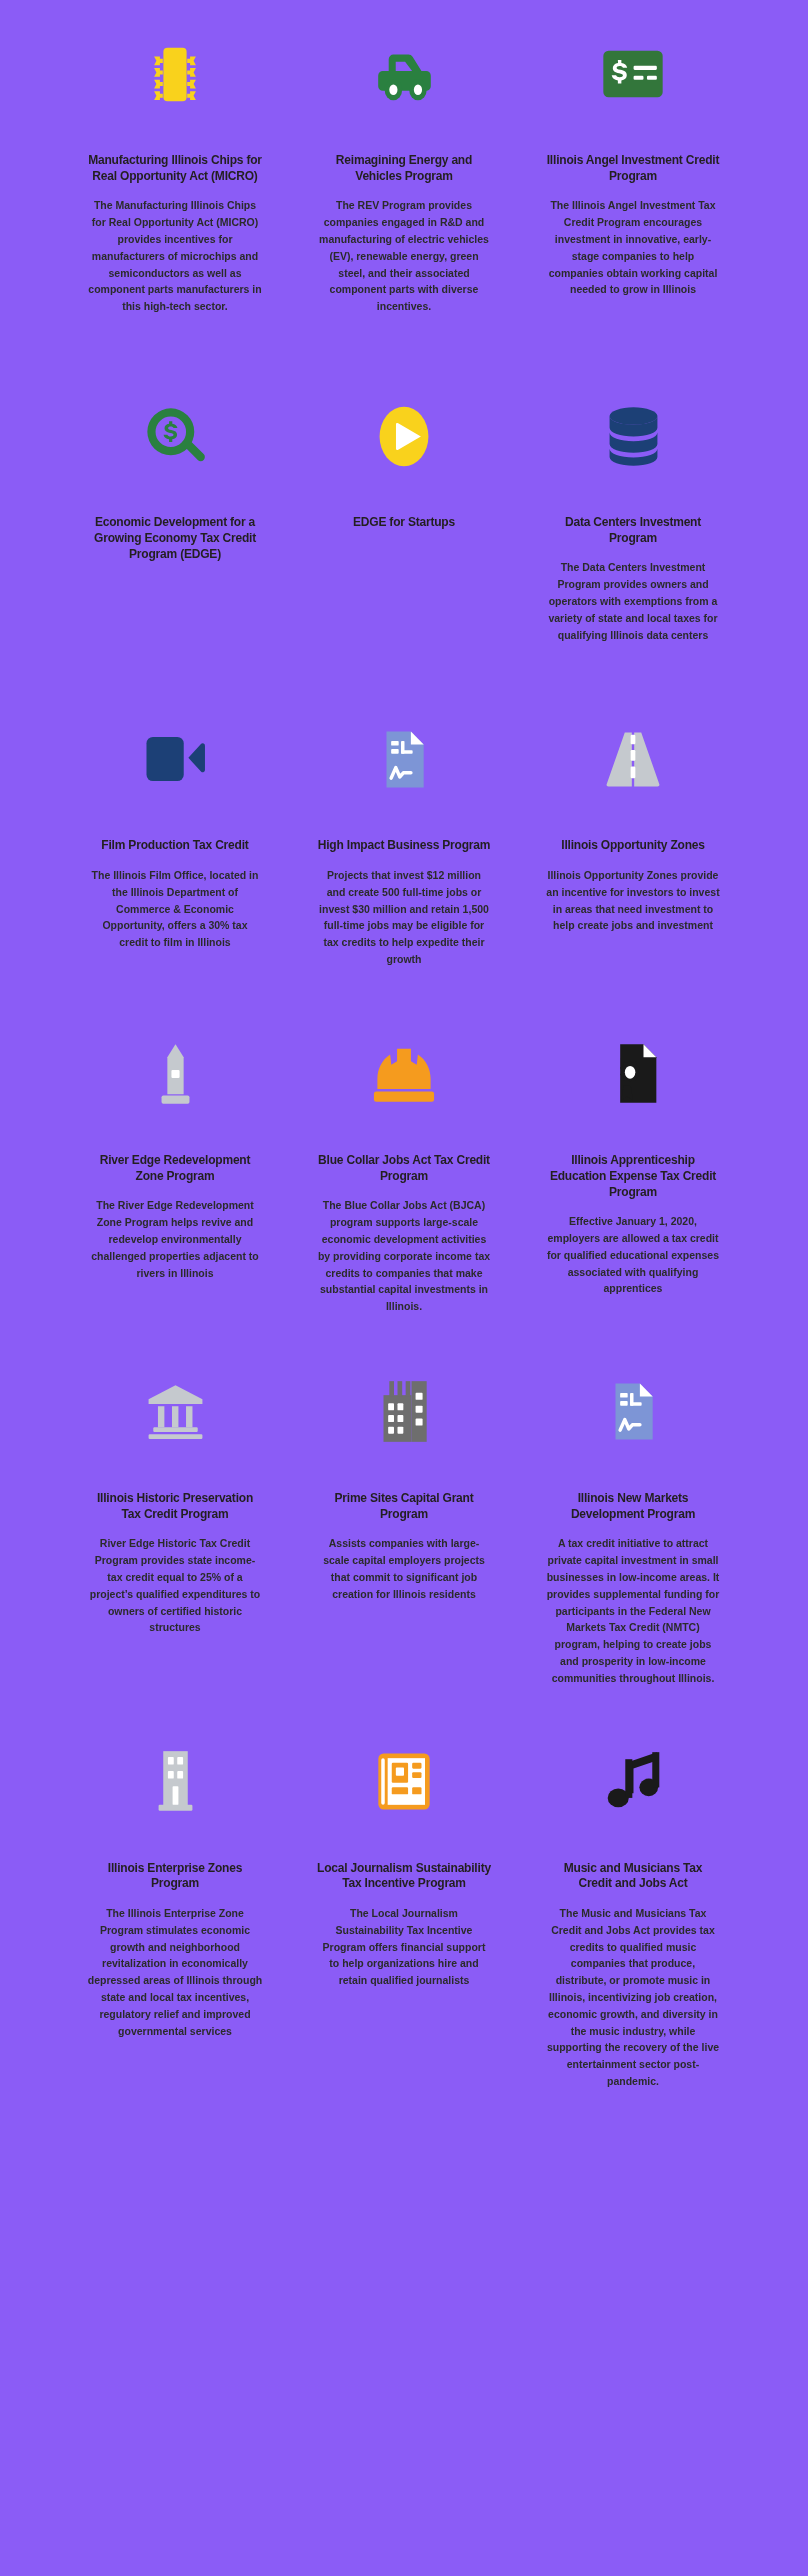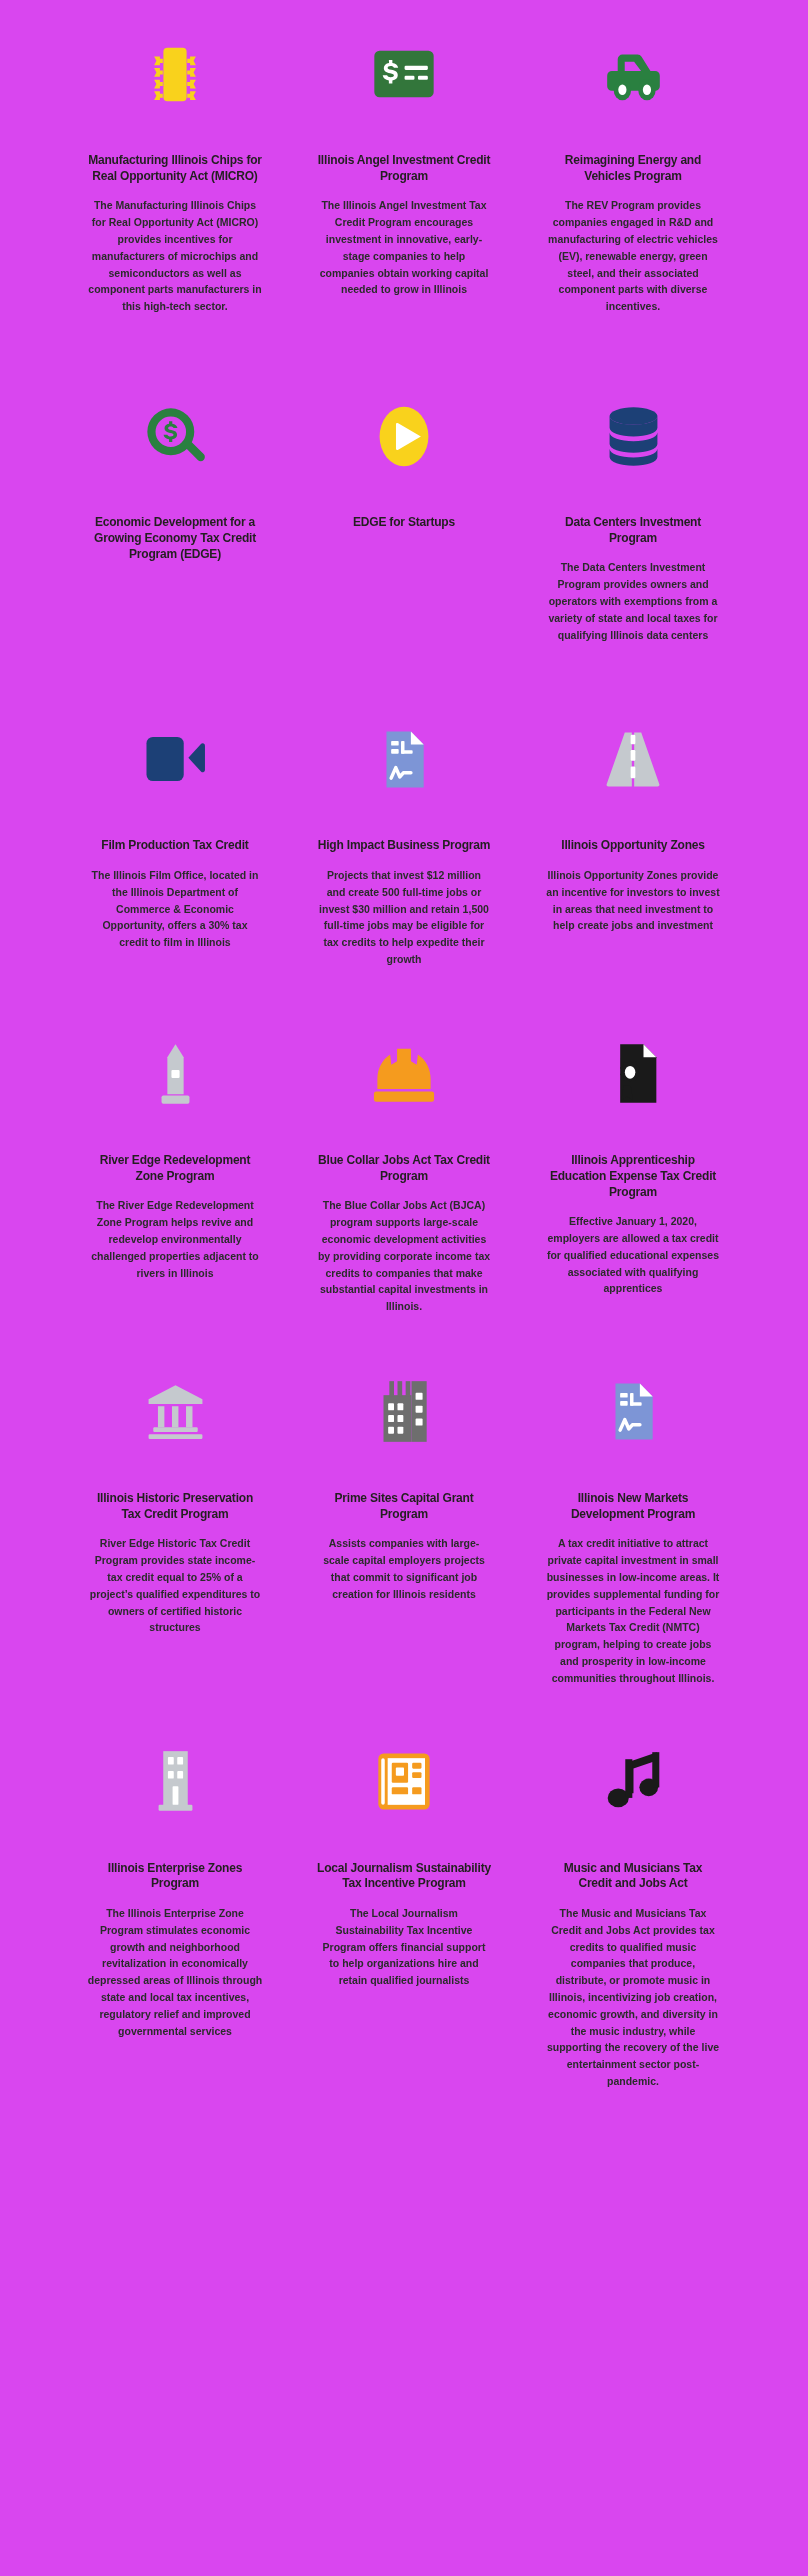--- a/index.html
+++ b/index.html
@@ -14,21 +14,21 @@
     height: 2576px;
     font-family: "Liberation Sans", sans-serif;
     color: #231f20;
     overflow: hidden;
   }
 
   .page {
     width: 808px;
     height: 2576px;
     position: relative;
-    background: #d946ef;
+    background: #8b5cf6;
     padding: 0;
   }
 
   .grid {
     display: grid;
     grid-template-columns: repeat(3, 1fr);
     width: 687px;
     margin: 0 auto;
     padding-top: 22px;
   }
@@ -106,49 +106,49 @@
             <path d="M84 85 h-10 v4 h-5 v7 h5 v4 h10 l-4-7.5z"></path>
           </g>
         </svg>
       </div>
       <div class="card-title">Manufacturing Illinois Chips for Real Opportunity Act (MICRO)</div>
       <div class="card-body">The Manufacturing Illinois Chips for Real Opportunity Act (MICRO) provides incentives for manufacturers of microchips and semiconductors as well as component parts manufacturers in this high-tech sector.</div>
     </div>
 
     <div class="card">
       <div class="icon-wrap">
-        <svg width="64" height="54" viewBox="0 0 110 92" aria-hidden="true">
-          <rect x="4" y="6" width="102" height="80" rx="9" fill="#33763B"></rect>
-          <g fill="#ffffff">
-            <path d="M29 22 h6 v5.2 c5.6 .7 9.2 3.6 10 8 h-7.4c-.6-1.9-2.5-3-5.6-3-3.2 0-5.1 1.2-5.1 3.1 0 1.8 1.4 2.6 6.2 3.5 7.4 1.4 11.2 3.6 11.2 9.2 0 4.9-3.7 8.2-9.3 9v5.4h-6v-5.4c-6-.8-9.8-4-10.6-8.8h7.5c.7 2.2 2.9 3.4 6.2 3.4 3.5 0 5.6-1.3 5.6-3.3 0-1.9-1.5-2.7-6.6-3.7-7.2-1.4-10.8-3.8-10.8-9.1 0-4.6 3.5-7.8 9-8.6z"></path>
-            <rect x="56" y="32" width="40" height="7" rx="2"></rect>
-            <rect x="56" y="49" width="17" height="7" rx="2"></rect>
-            <rect x="79" y="49" width="17" height="7" rx="2"></rect>
-          </g>
-        </svg>
-      </div>
-      <div class="card-title">Illinois Angel Investment Credit Program</div>
-      <div class="card-body">The Illinois Angel Investment Tax Credit Program encourages investment in innovative, early-stage companies to help companies obtain working capital needed to grow in Illinois</div>
-    </div>
-
-    <div class="card">
-      <div class="icon-wrap">
         <svg width="69" height="61" viewBox="0 0 118 104" aria-hidden="true">
           <g fill="#2A8040">
             <path d="M40 18 h26 a8 8 0 0 1 6.8 3.8 L88 46 h8 a8 8 0 0 1 8 8 v18 a8 8 0 0 1-8 8 H22 a8 8 0 0 1-8-8 V54 a8 8 0 0 1 8-8 h10 V26 a8 8 0 0 1 8-8z
                      M44 30 v16 h28 L60 30 z"></path>
             <ellipse cx="40" cy="78" rx="15" ry="18"></ellipse>
             <ellipse cx="82" cy="78" rx="15" ry="18"></ellipse>
           </g>
           <ellipse cx="40" cy="78" rx="7" ry="9" fill="#ffffff"></ellipse>
           <ellipse cx="82" cy="78" rx="7" ry="9" fill="#ffffff"></ellipse>
         </svg>
       </div>
       <div class="card-title">Reimagining Energy and Vehicles Program</div>
       <div class="card-body">The REV Program provides companies engaged in R&amp;D and manufacturing of electric vehicles (EV), renewable energy, green steel, and their associated component parts with diverse incentives.</div>
+    </div>
+
+    <div class="card">
+      <div class="icon-wrap">
+        <svg width="64" height="54" viewBox="0 0 110 92" aria-hidden="true">
+          <rect x="4" y="6" width="102" height="80" rx="9" fill="#33763B"></rect>
+          <g fill="#ffffff">
+            <path d="M29 22 h6 v5.2 c5.6 .7 9.2 3.6 10 8 h-7.4c-.6-1.9-2.5-3-5.6-3-3.2 0-5.1 1.2-5.1 3.1 0 1.8 1.4 2.6 6.2 3.5 7.4 1.4 11.2 3.6 11.2 9.2 0 4.9-3.7 8.2-9.3 9v5.4h-6v-5.4c-6-.8-9.8-4-10.6-8.8h7.5c.7 2.2 2.9 3.4 6.2 3.4 3.5 0 5.6-1.3 5.6-3.3 0-1.9-1.5-2.7-6.6-3.7-7.2-1.4-10.8-3.8-10.8-9.1 0-4.6 3.5-7.8 9-8.6z"></path>
+            <rect x="56" y="32" width="40" height="7" rx="2"></rect>
+            <rect x="56" y="49" width="17" height="7" rx="2"></rect>
+            <rect x="79" y="49" width="17" height="7" rx="2"></rect>
+          </g>
+        </svg>
+      </div>
+      <div class="card-title">Illinois Angel Investment Credit Program</div>
+      <div class="card-body">The Illinois Angel Investment Tax Credit Program encourages investment in innovative, early-stage companies to help companies obtain working capital needed to grow in Illinois</div>
     </div>
 
     <div class="row-spacer spacer-1"></div>
 
     <div class="card">
       <div class="icon-wrap">
         <svg width="61" height="61" viewBox="0 0 104 104" aria-hidden="true">
           <g fill="#2A8040">
             <path d="M44 4 a40 40 0 1 0 0 80 a40 40 0 0 0 0-80 z m0 14 a26 26 0 1 1 0 52 a26 26 0 0 1 0-52z"></path>
             <path d="M68 70 l10-10 l22 22 a7 7 0 0 1-10 10 z"></path>

